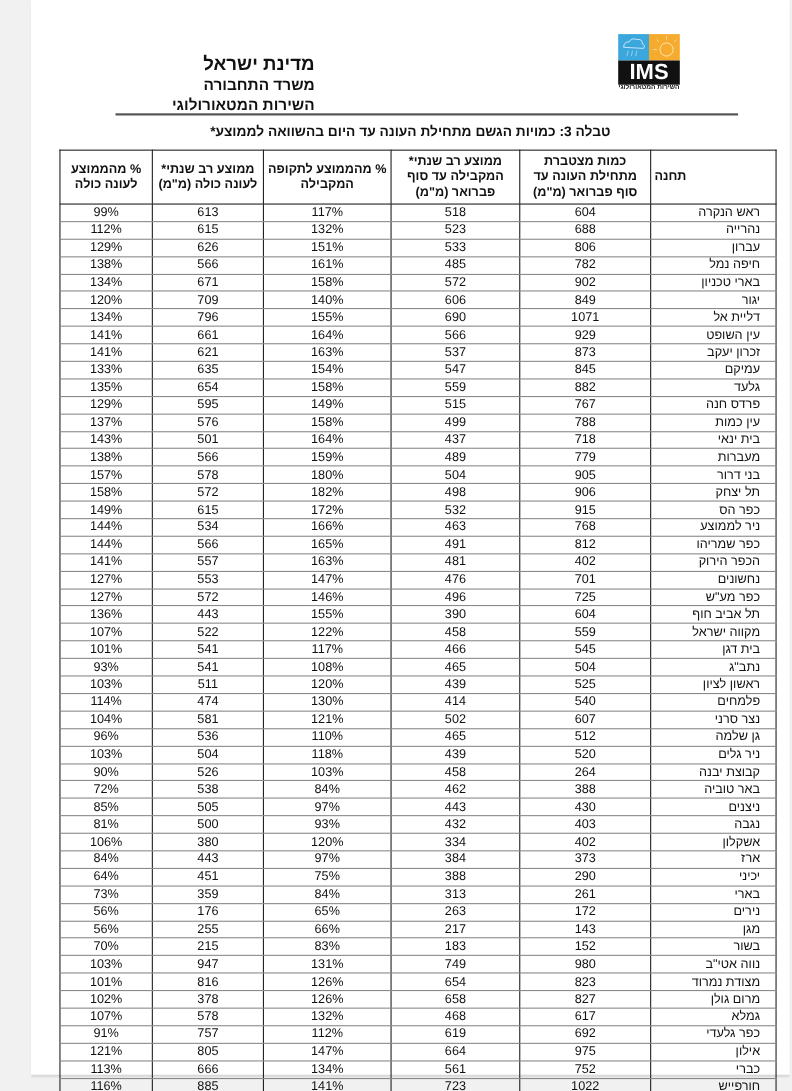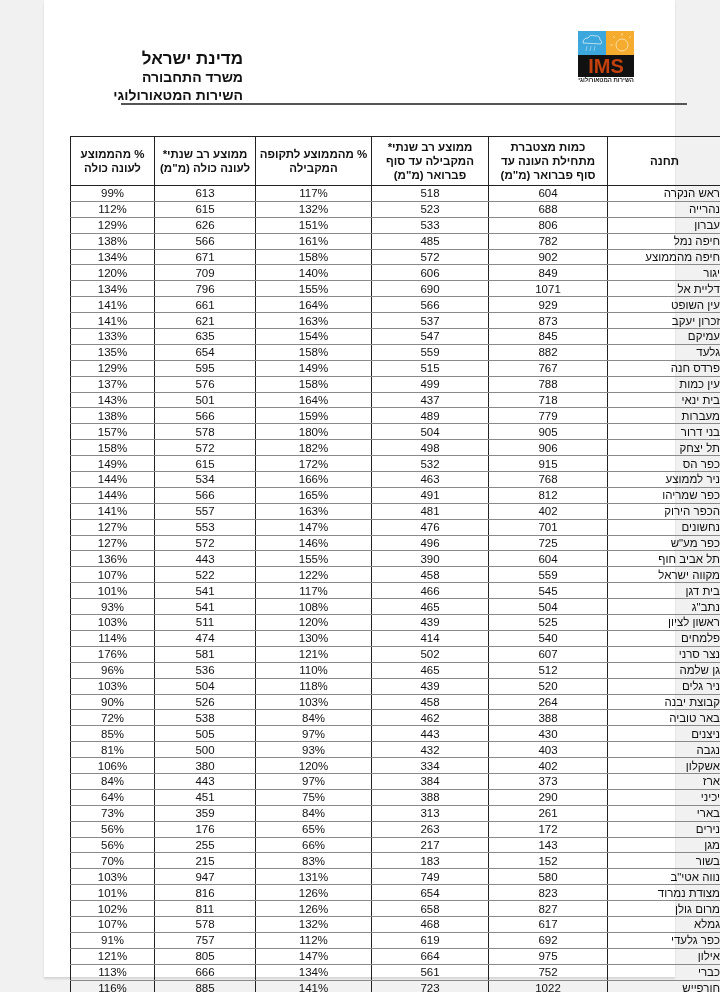--- a/index.html
+++ b/index.html
@@ -1,58 +1,58 @@
 <!DOCTYPE html>
 <html><head>
 <meta charset="utf-8">
 <style>
   html, body { margin:0; padding:0; }
   body {
     width:720px; height:992px; background:#f1f1f1; position:relative; overflow:hidden;
     font-family:"Liberation Sans", "DejaVu Sans", sans-serif; color:#111;
   }
   .page {
-    position:absolute; left:44px; top:0; width:631px; height:977px; background:#fff;
+    position:absolute; left:28px; top:0; width:690px; height:977px; background:#fff;
     box-shadow:0 2px 2px rgba(0,0,0,0.12);
   }
   .org {
     position:absolute; right:432px; top:50px; text-align:right; direction:rtl;
     font-weight:bold; line-height:18px;
   }
   .org .l1 { font-size:17px; }
   .org .l2, .org .l3 { font-size:14px; }
   .logo {
     position:absolute; left:534px; top:31px; width:56px; height:54px;
   }
   .logo .sky { position:absolute; left:0; top:0; width:28px; height:24px; background:#3ba7dd; }
   .logo .sun { position:absolute; left:28px; top:0; width:28px; height:24px; background:#f5ac2e; }
-  .logo .box { position:absolute; left:0; top:24px; width:56px; height:22px; background:#111; color:#c2410c;
+  .logo .box { position:absolute; left:0; top:24px; width:56px; height:22px; background:#111; color:#ffffff;
                font-weight:bold; font-size:20px; text-align:center; line-height:22px; letter-spacing:0px; }
   .logo .sub { position:absolute; left:0; top:46px; width:56px; font-size:6px; text-align:center; direction:rtl; color:#111; font-weight:bold; }
   .rule { position:absolute; left:77px; top:103px; width:566px; height:2px; background:#555; }
   .title {
     position:absolute; left:0; width:690px; top:113px; text-align:center; direction:rtl;
     font-size:12.5px; font-weight:bold;
   }
   table.t {
     position:absolute; left:26px; top:136px; width:611px;
     border-collapse:collapse; direction:rtl; table-layout:fixed;
     font-size:11.5px;
   }
   table.t th {
     border:1.3px solid #222; font-weight:bold; font-size:11.5px; line-height:14px;
     height:46px; padding:1px 3px; vertical-align:middle; text-align:center;
   }
-  table.t th.st { text-align:center; }
+  table.t th.st { text-align:left; }
   table.t td {
     border-left:1.3px solid #222; border-right:1.3px solid #222;
     border-bottom:1.6px solid #8a8a8a; height:14.9px; padding:0 3px; line-height:14px;
     text-align:center; white-space:nowrap;
   }
-  table.t td.name { text-align:right; padding-right:1px; }
+  table.t td.name { text-align:right; padding-right:14px; }
   table.t tr:last-child td { border-bottom:1.6px solid #222; }
 </style>
 </head>
 <body>
 
 <div class="page">
   <div class="org">
     <div class="l1">מדינת ישראל</div>
     <div class="l2">משרד התחבורה</div>
     <div class="l3">השירות המטאורולוגי</div>
@@ -75,20 +75,21 @@
         <line x1="7" y1="5" x2="9" y2="7" stroke="#fff" stroke-width="0.7" opacity="0.7"></line>
         <line x1="25" y1="5" x2="23" y2="7" stroke="#fff" stroke-width="0.7" opacity="0.7"></line>
       </svg>
     </div>
     <div class="box">IMS</div>
     <div class="sub">השירות המטאורולוגי</div>
   </div>
 
   <div class="rule"></div>
 
+  <div class="title">טבלה 3: כמויות הגשם מתחילת העונה עד היום בהשוואה לממוצע*</div>
 
   <table class="t">
     <colgroup>
       <col style="width:114px">
       <col style="width:119px">
       <col style="width:117px">
       <col style="width:116px">
       <col style="width:101px">
       <col style="width:84px">
     </colgroup>
@@ -129,21 +130,21 @@
         </tr>
         <tr>
           <td class="name">חיפה נמל</td>
           <td>782</td>
           <td>485</td>
           <td>161%</td>
           <td>566</td>
           <td>138%</td>
         </tr>
         <tr>
-          <td class="name">חיפה מהממוצע</td>
+          <td class="name">בארי טכניון</td>
           <td>902</td>
           <td>572</td>
           <td>158%</td>
           <td>671</td>
           <td>134%</td>
         </tr>
         <tr>
           <td class="name">יגור</td>
           <td>849</td>
           <td>606</td>
@@ -334,21 +335,21 @@
           <td>130%</td>
           <td>474</td>
           <td>114%</td>
         </tr>
         <tr>
           <td class="name">נצר סרני</td>
           <td>607</td>
           <td>502</td>
           <td>121%</td>
           <td>581</td>
-          <td>176%</td>
+          <td>104%</td>
         </tr>
         <tr>
           <td class="name">גן שלמה</td>
           <td>512</td>
           <td>465</td>
           <td>110%</td>
           <td>536</td>
           <td>96%</td>
         </tr>
         <tr>
@@ -442,40 +443,40 @@
         <tr>
           <td class="name">בשור</td>
           <td>152</td>
           <td>183</td>
           <td>83%</td>
           <td>215</td>
           <td>70%</td>
         </tr>
         <tr>
           <td class="name">נווה אטי"ב</td>
-          <td>580</td>
+          <td>980</td>
           <td>749</td>
           <td>131%</td>
           <td>947</td>
           <td>103%</td>
         </tr>
         <tr>
           <td class="name">מצודת נמרוד</td>
           <td>823</td>
           <td>654</td>
           <td>126%</td>
           <td>816</td>
           <td>101%</td>
         </tr>
         <tr>
           <td class="name">מרום גולן</td>
           <td>827</td>
           <td>658</td>
           <td>126%</td>
-          <td>811</td>
+          <td>378</td>
           <td>102%</td>
         </tr>
         <tr>
           <td class="name">גמלא</td>
           <td>617</td>
           <td>468</td>
           <td>132%</td>
           <td>578</td>
           <td>107%</td>
         </tr>

